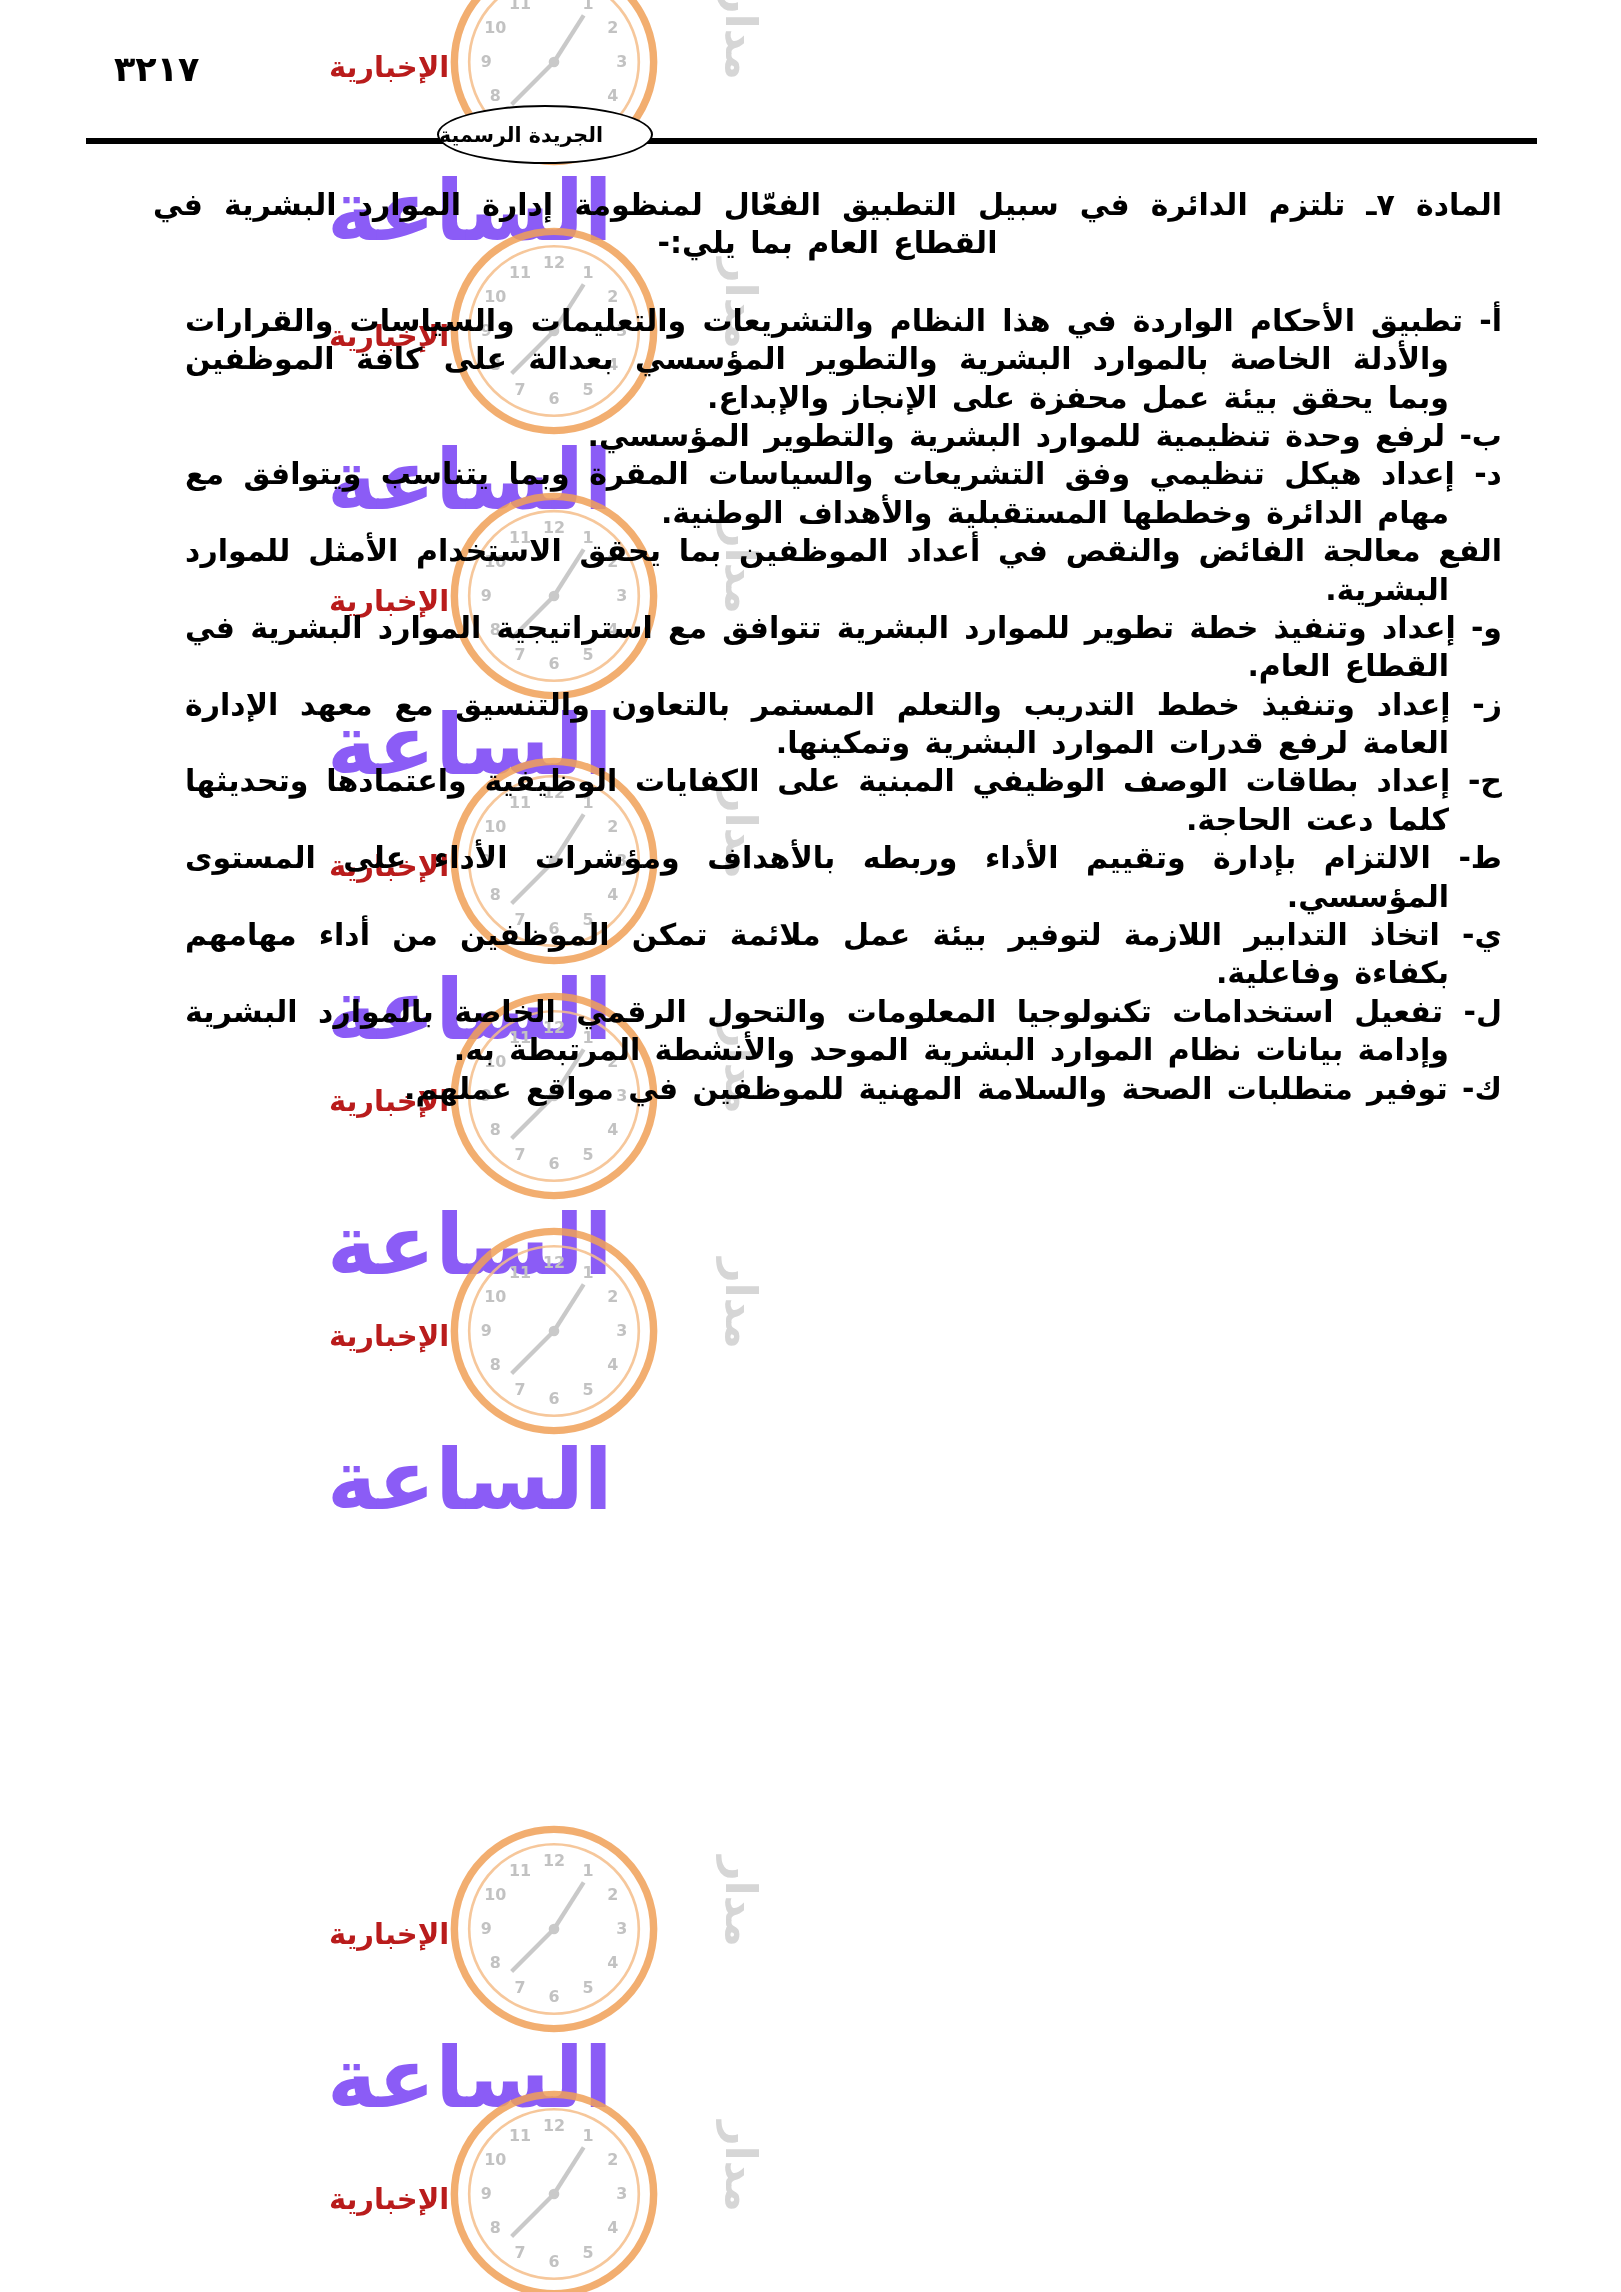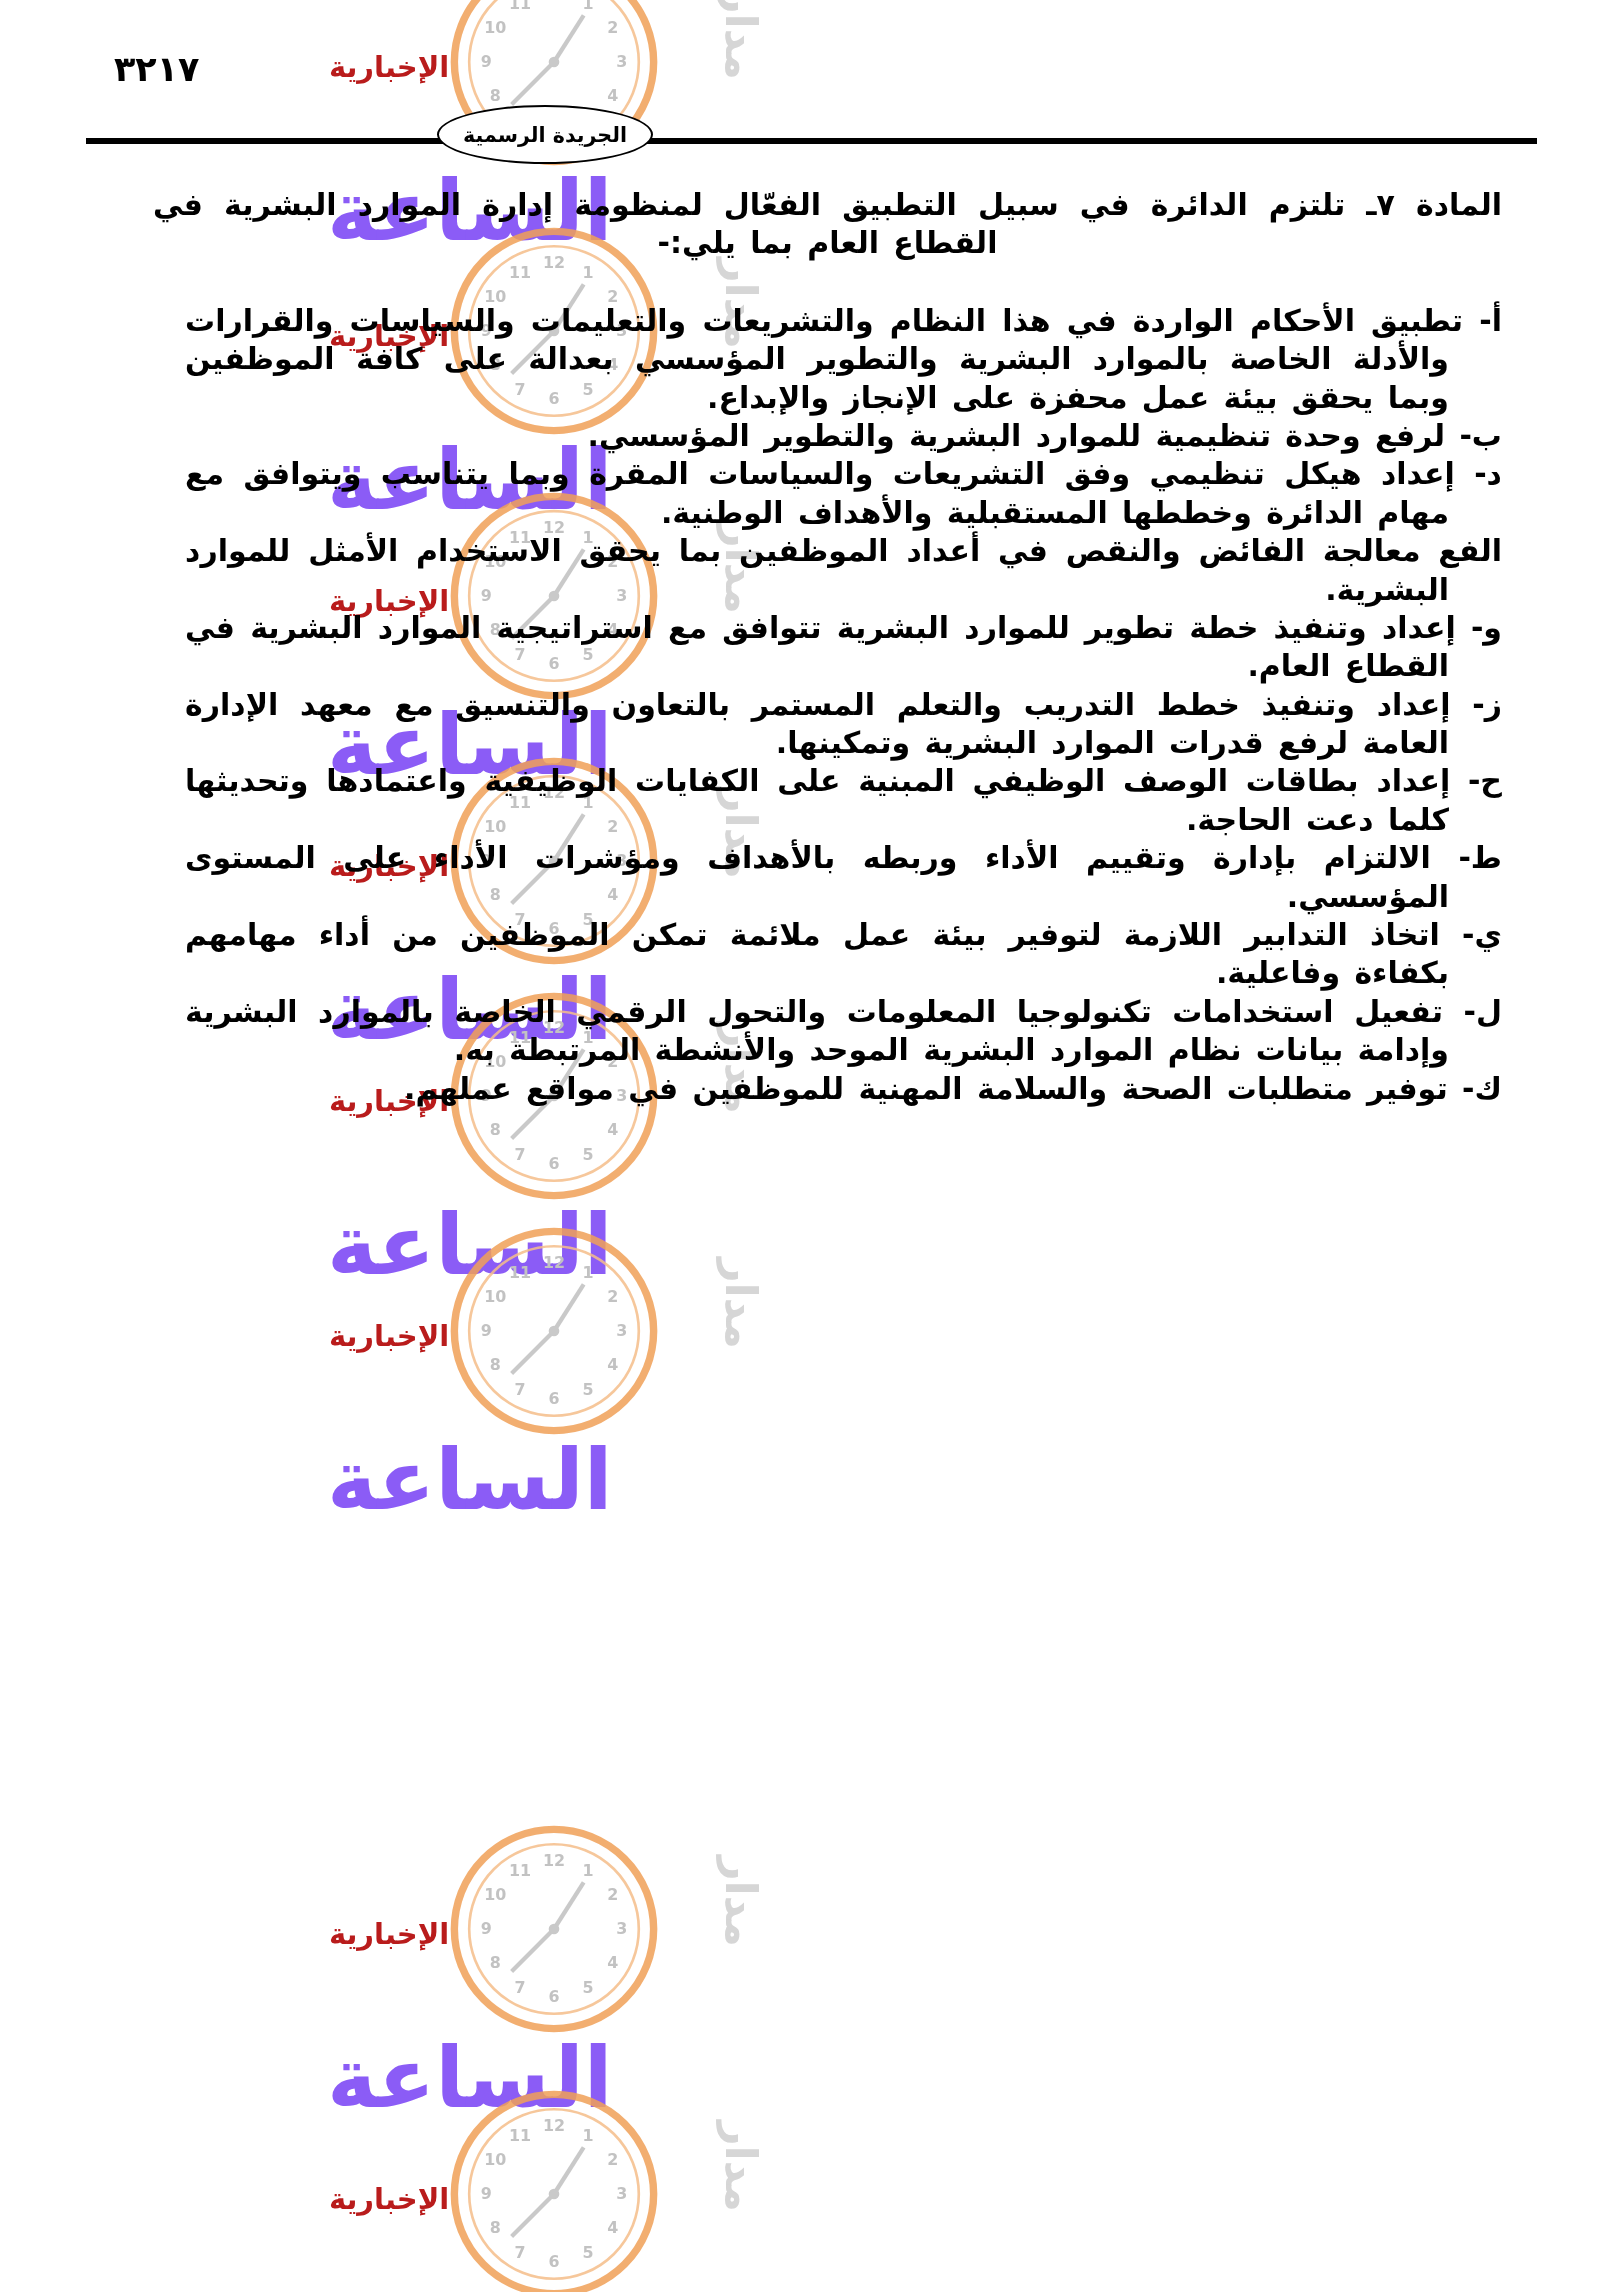--- a/index.html
+++ b/index.html
@@ -45,21 +45,21 @@
     letter-spacing:3.9px;
   }
   .header-rule {
     position:absolute; top:138px; left:86px;
     width:1451px; height:5.9px; background:#000;
   }
   .badge {
     position:absolute; top:105px; left:437px;
     width:216px; height:59px;
     background:#fff; border:2.9px solid #000; border-radius:50%;
-    display:flex; align-items:center; justify-content:center;
+    display:flex; align-items:center; justify-content:flex-start;
     z-index:2;
   }
   .badge span { font-size:20.6px; font-weight:bold; color:#000; }
 
   .article {
     position:absolute; top:186px; right:119px; width:1349px;
     direction:rtl; unicode-bidi:embed;
     color:#000; font-weight:bold;
     font-size:30px; line-height:1.28;
     word-spacing:3.9px;

